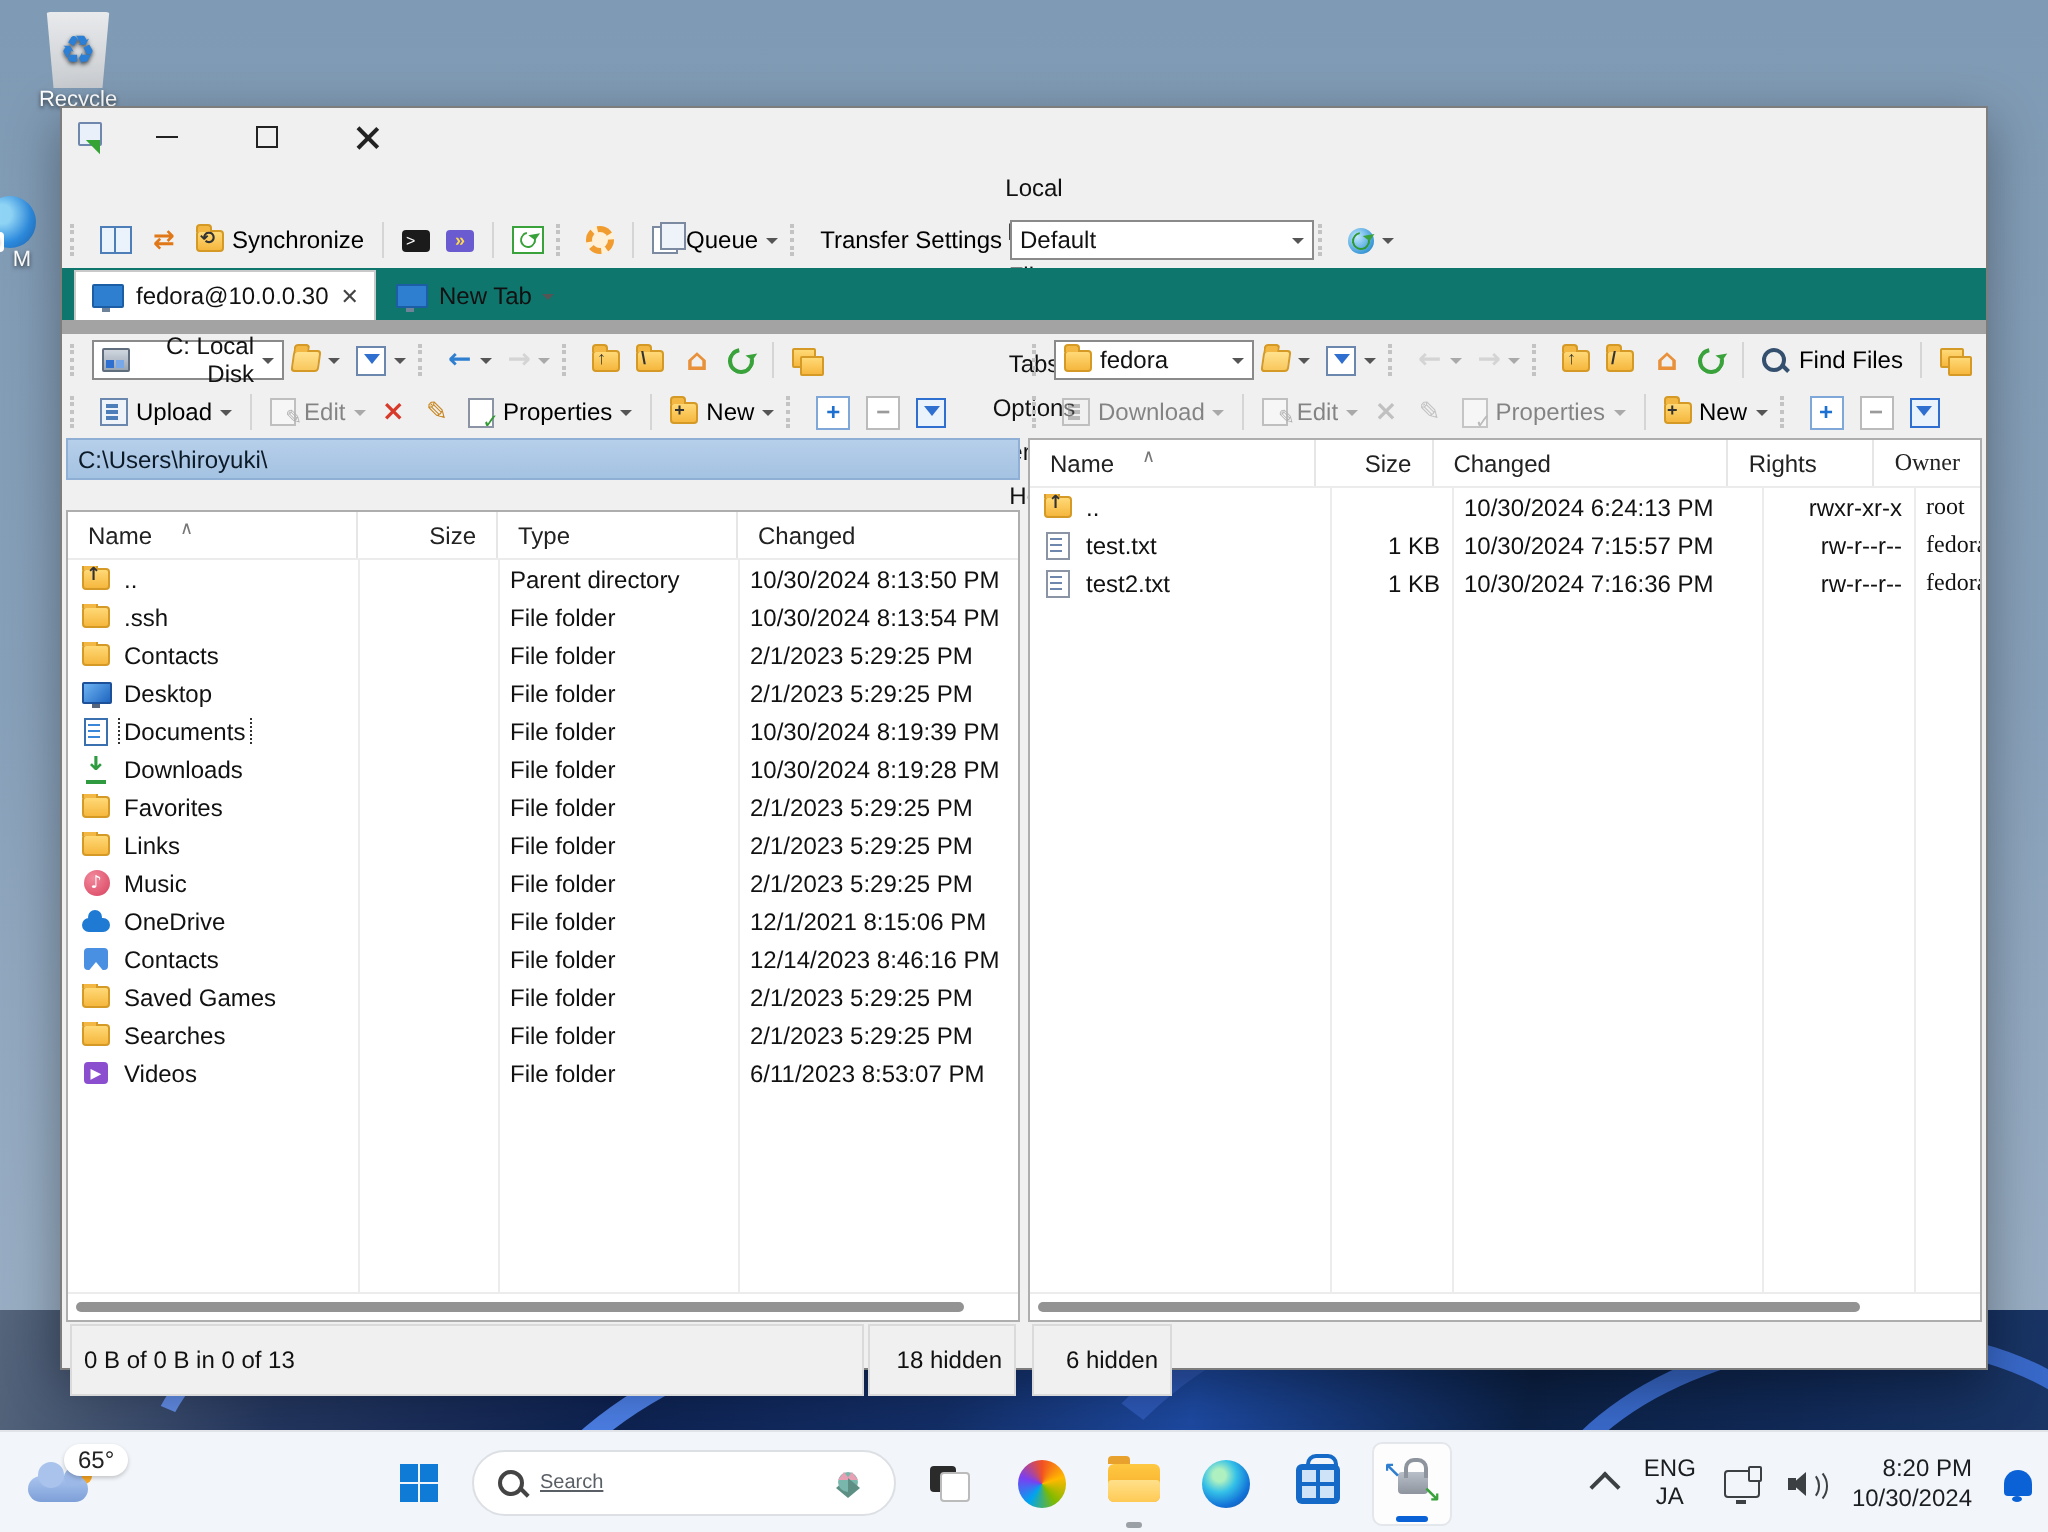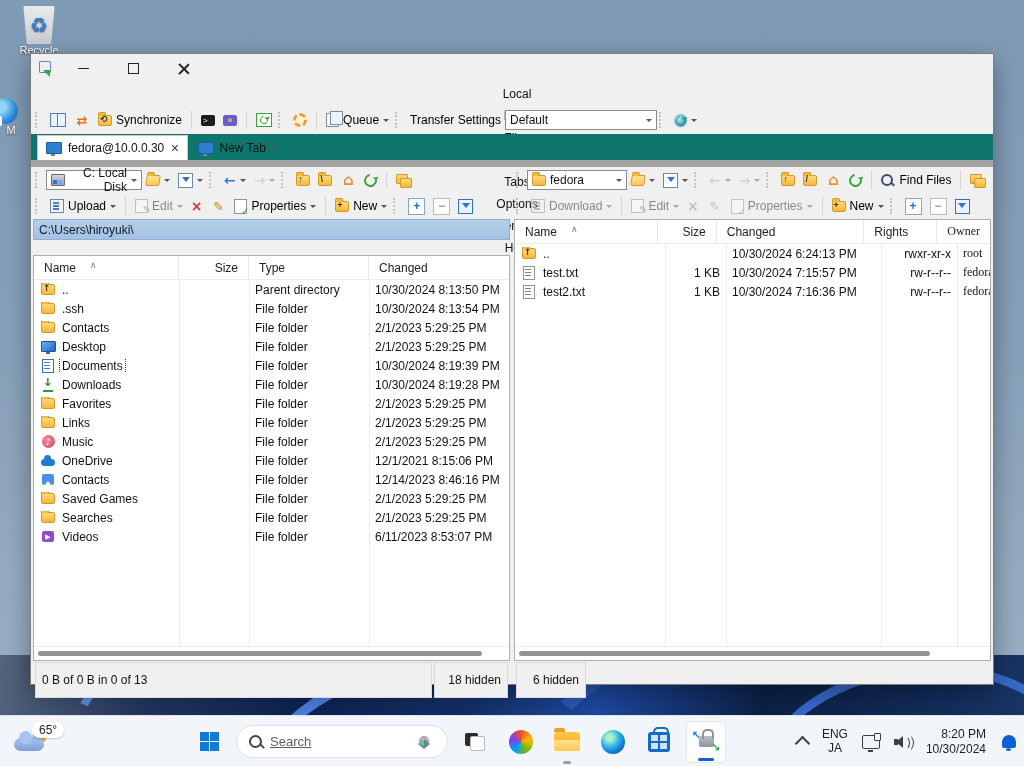--- a/index.html
+++ b/index.html
@@ -161,21 +161,21 @@
   .wcloud{position:absolute;left:4px;top:14px;width:30px;height:13px;background:linear-gradient(180deg,#aac4ee,#7d9fd8);border-radius:8px;}
   .wcloud::before{content:"";position:absolute;left:5px;top:-7px;width:13px;height:13px;border-radius:50%;background:#a9c3ed;}
   .wcloud::after{content:"";position:absolute;right:3px;top:-4px;width:9px;height:9px;border-radius:50%;background:#9cb8e6;}
   .wsun{position:absolute;left:28px;top:10px;width:8px;height:8px;border-radius:50%;background:#f6a623;}
   .wbub{position:absolute;left:22px;top:-2px;background:#fff;border-radius:9px;padding:1px 7px;font-size:12px;color:#222;box-shadow:0 1px 2px rgba(0,0,0,.2);}
   .center{position:absolute;left:190px;top:0;height:51px;display:flex;align-items:center;gap:8px;}
   .tico{width:38px;height:40px;display:flex;align-items:center;justify-content:center;border-radius:5px;position:relative;}
   .winlogo{width:19px;height:19px;display:grid;grid-template-columns:9px 9px;grid-template-rows:9px 9px;gap:1px;}
   .winlogo span{background:#0f7bd7;}
   .searchpill{width:212px;height:33px;background:#fff;border:1px solid #dcdfe3;border-radius:17px;display:flex;align-items:center;padding:0 12px;gap:8px;box-sizing:border-box;}
-  .searchpill .txt{color:#5a5f66;font-size:13px;flex:1;text-decoration:underline;}
+  .searchpill .txt{color:#5a5f66;font-size:10px;flex:1;text-decoration:underline;}
   .smag{width:9px;height:9px;border:2px solid #444;border-radius:50%;position:relative;flex:0 0 auto;}
   .smag::after{content:"";position:absolute;left:8px;top:8px;width:6px;height:2px;background:#444;transform:rotate(45deg);}
   .bat{position:relative;width:22px;height:14px;flex:0 0 auto;}
   .bat::before,.bat::after{content:"";position:absolute;top:4px;width:0;height:0;border:5px solid transparent;}
   .bat::before{left:0;border-right:6px solid #5d8f85;}
   .bat::after{right:0;border-left:6px solid #5d8f85;}
   .bat b{position:absolute;left:6px;top:1px;width:10px;height:10px;border-radius:50%;background:#79b7ad;}
   .bat b::before,.bat b::after{content:"";position:absolute;top:-3px;width:0;height:0;border:3px solid transparent;border-bottom:4px solid #e8a0b4;}
   .bat b::before{left:0;} .bat b::after{right:0;}
   .tview{width:20px;height:18px;position:relative;}

